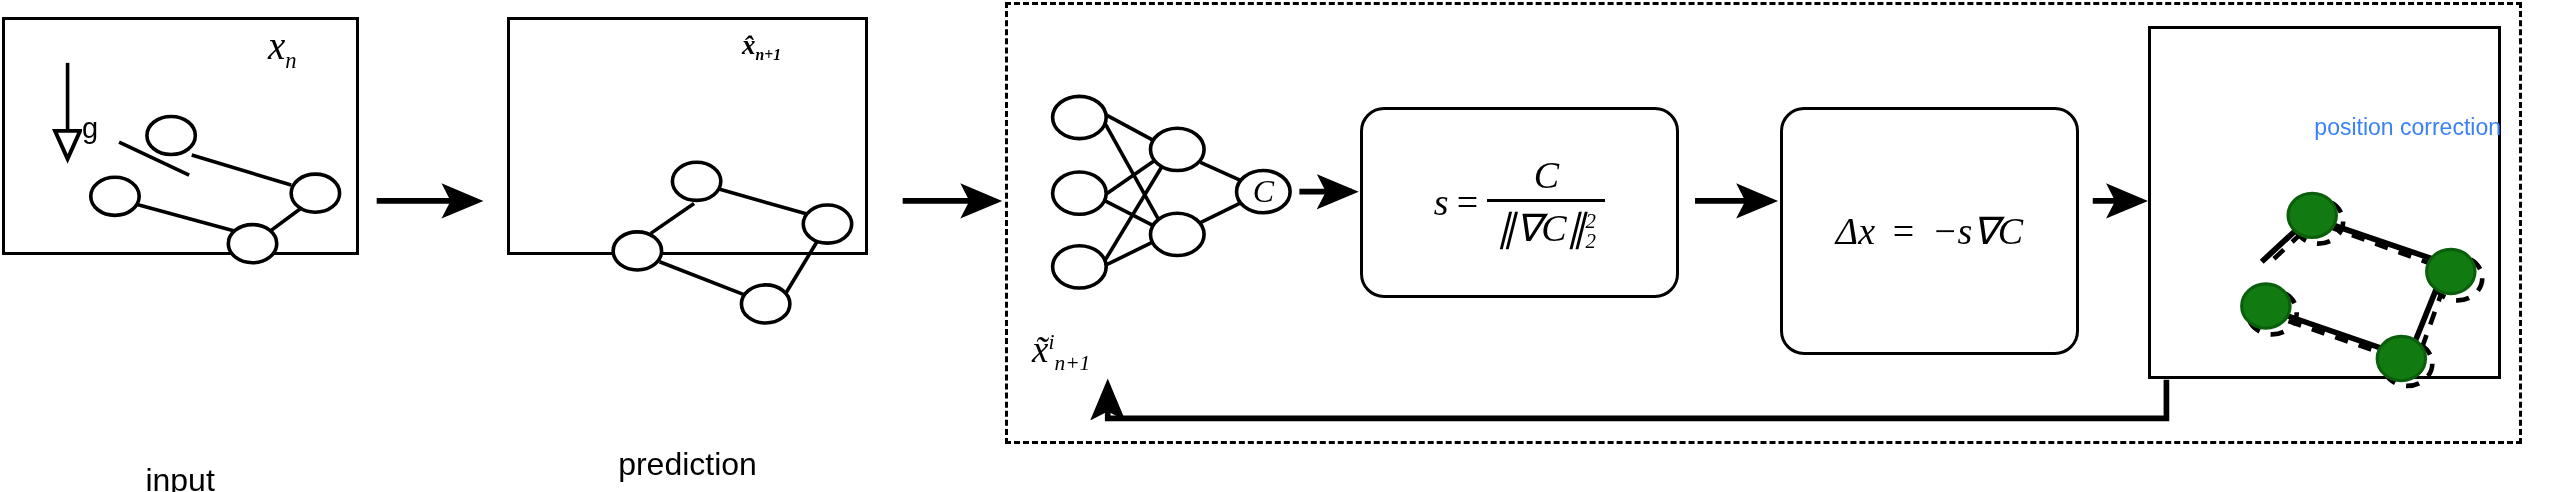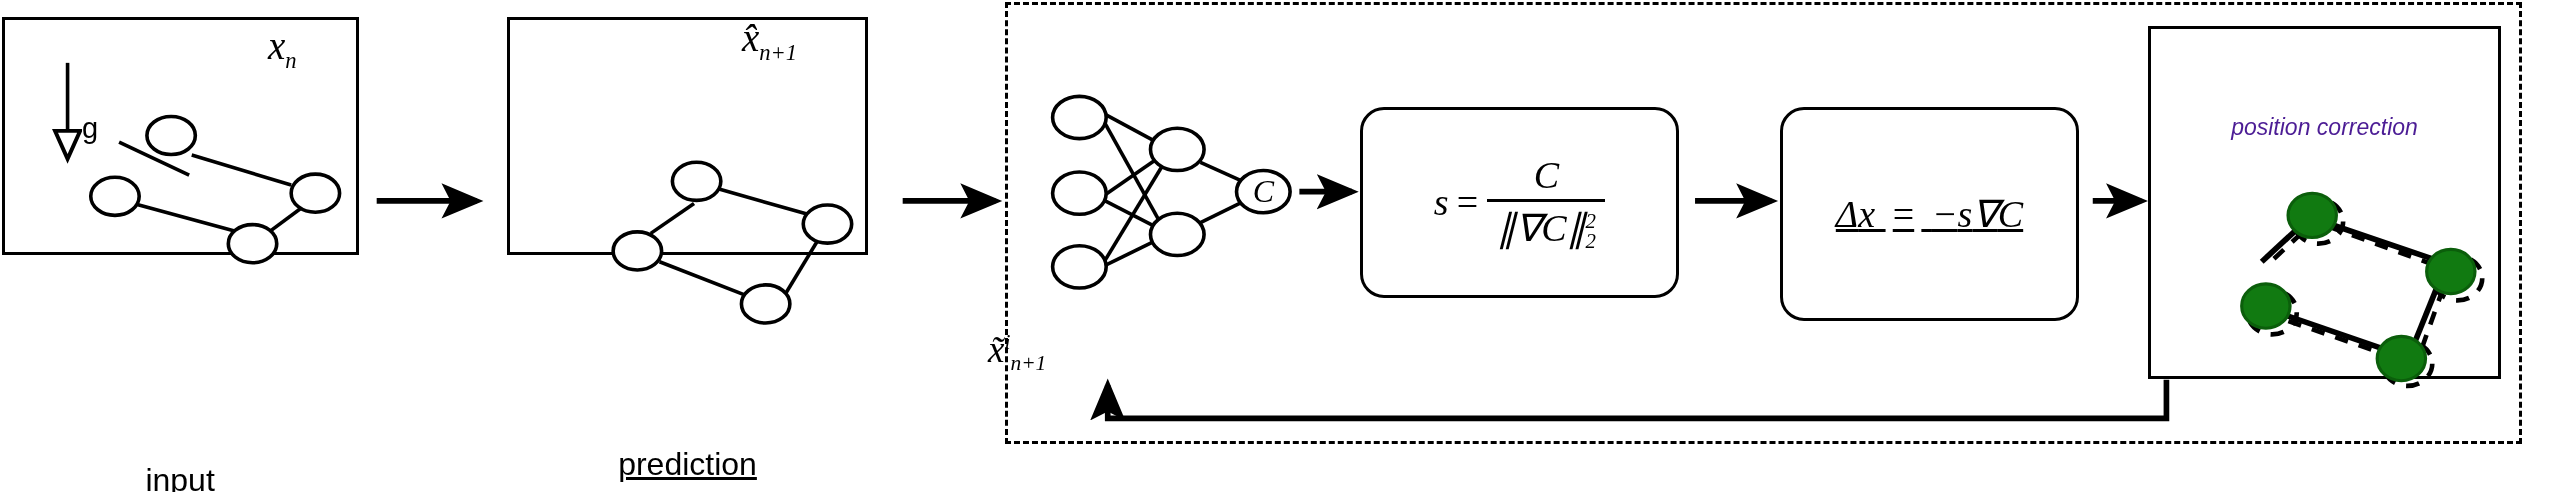--- a/index.html
+++ b/index.html
@@ -24,64 +24,64 @@
         font-family:"Liberation Serif",serif;font-style:italic;}
   .frac .num{display:block;padding:0 9.3px 2.1px 9.3px;}
   .frac .den{display:block;border-top:3.1px solid #000;padding:3.1px 9.3px 0 9.3px;}
 
   .mt{font-family:"Liberation Serif",serif;font-style:italic;color:#000;white-space:nowrap;}
   .up{font-style:normal;}
   sub,sup{font-style:italic;font-size:.58em;}
 
   .ipname{position:absolute;font-family:"Liberation Sans",sans-serif;font-size:37px;color:#000;
           white-space:nowrap;}
-  .poscorr{position:absolute;font-family:"Liberation Sans",sans-serif;font-size:23px;color:#4c1d95;
-           white-space:nowrap;text-align:center;font-style:italic;}
+  .poscorr{position:absolute;font-family:"Liberation Sans",sans-serif;font-size:23px;color:#3b82f6;
+           white-space:nowrap;text-align:right;}
 </style>
 </head>
 <body>
 
 <div id="stage">
 
   <div class="dashbox" style="left:1005px;top:2.1px;width:1517px;height:442px;"></div>
 
   <div class="panel" style="left:2.1px;top:16.5px;width:357px;height:238px;"></div>
 
   <div class="corner-math" style="left:268px;top:23px;font-size:39px;">
     <span class="mt">x<sub>n</sub></span>
   </div>
 
   <div class="inp-label" style="left:82px;top:112px;">g</div>
 
   <div class="panel-label" style="left:20.6px;top:446px;width:319px;margin-top:16px;">input</div>
 
   <div class="panel" style="left:507px;top:16.5px;width:361px;height:238px;"></div>
 
-  <div class="corner-math" style="left:742px;top:15px;font-size:39px;">
+  <div class="corner-math" style="left:742px;top:30px;font-size:27px;font-weight:bold;">
     <span class="mt">x̂<sub>n+1</sub></span>
   </div>
 
-  <div class="panel-label" style="left:528px;top:446px;width:319px;text-decoration:underline;">prediction</div>
-
-  <div class="ipname" style="left:988px;top:328px;font-family:'Liberation Serif',serif;font-style:italic;font-size:37px;">
+  <div class="panel-label" style="left:528px;top:446px;width:319px;">prediction</div>
+
+  <div class="ipname" style="left:1032px;top:328px;font-family:'Liberation Serif',serif;font-style:italic;font-size:37px;">
     <span class="mt">x̃<sup>i</sup><sub>n+1</sub></span>
   </div>
 
   <div class="fbox" style="left:1360px;top:107px;width:319px;height:191px;">
     <div style="display:flex;align-items:center;font-size:38px;">
       <span class="mt" style="margin-right:8.2px;">s</span>
       <span class="mt up" style="margin-right:9.3px;">=</span>
       <span class="frac">
         <span class="num">C</span>
         <span class="den" style="white-space:nowrap;">∥∇C∥<span style="display:inline-block;vertical-align:middle;font-size:.55em;line-height:.95;text-align:left;"><span style="display:block;">2</span><span style="display:block;">2</span></span></span>
       </span>
     </div>
   </div>
 
-  <div class="fbox" style="left:1780px;top:107px;width:299px;height:214px;text-decoration:underline;">
+  <div class="fbox" style="left:1780px;top:107px;width:299px;height:248px;">
     <div style="font-size:38px;white-space:nowrap;">
       <span class="mt">Δ<i>x</i></span>
       <span class="mt up" style="margin:0 7.2px;">=</span>
       <span class="mt">−<i>s</i>∇<i>C</i></span>
     </div>
   </div>
 
   <div class="panel" style="left:2148px;top:26px;width:353px;height:353px;"></div>
 
 

